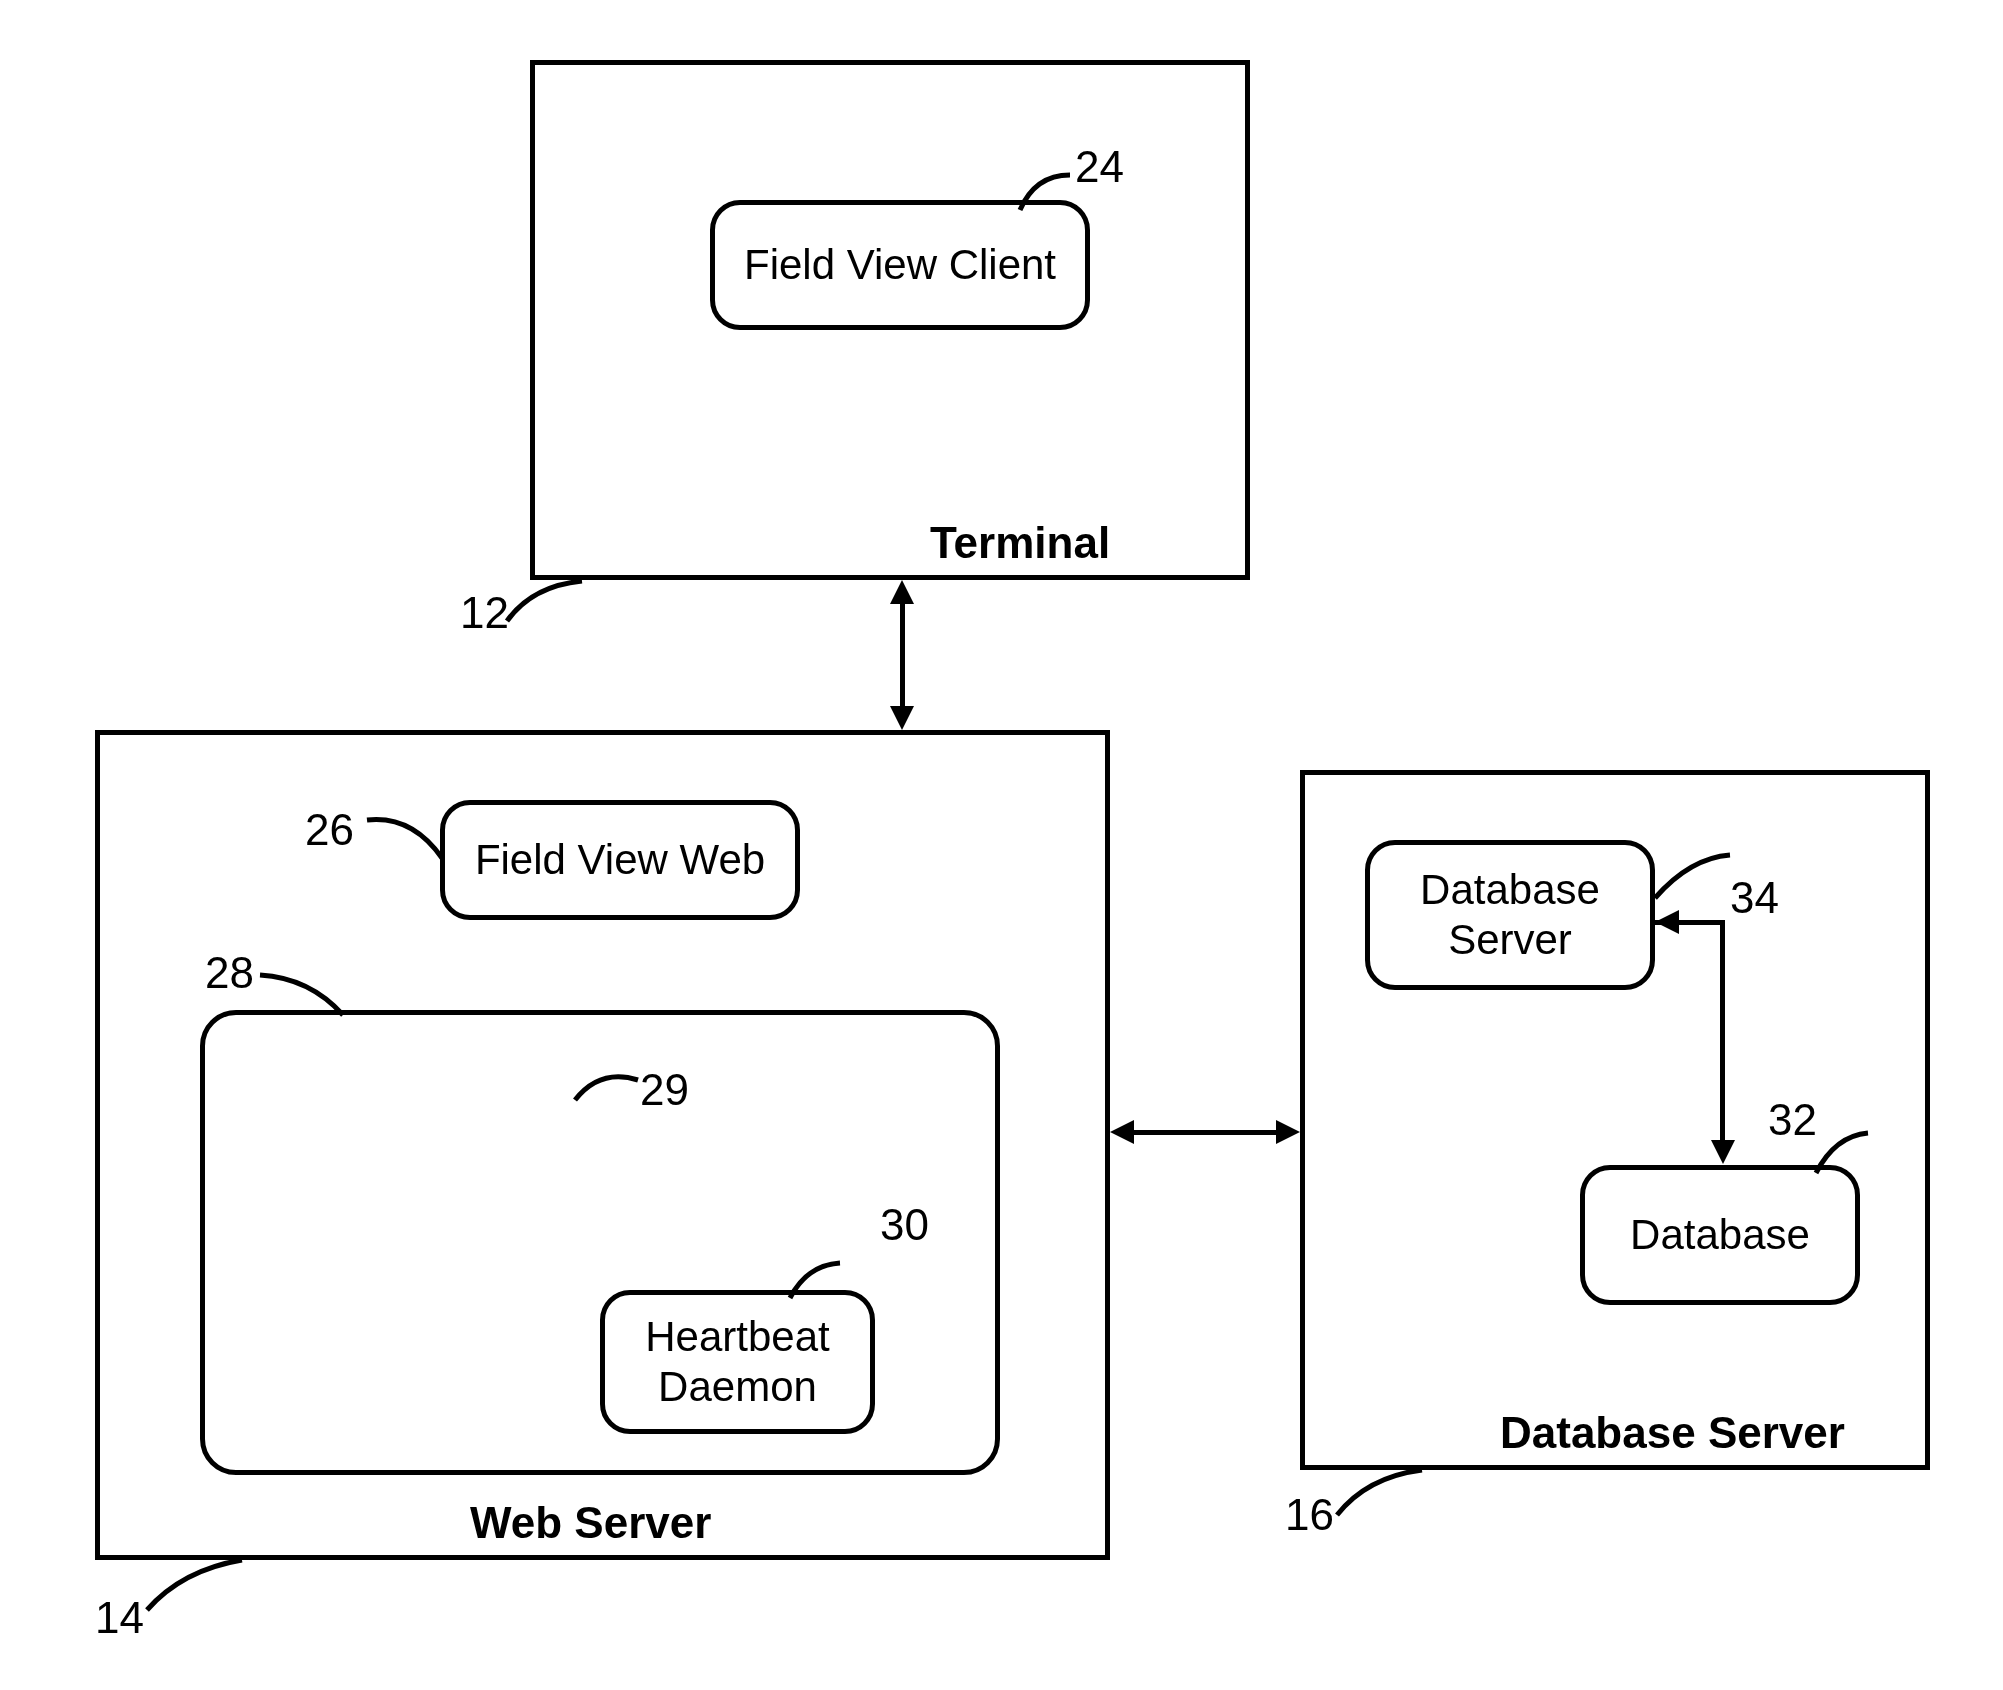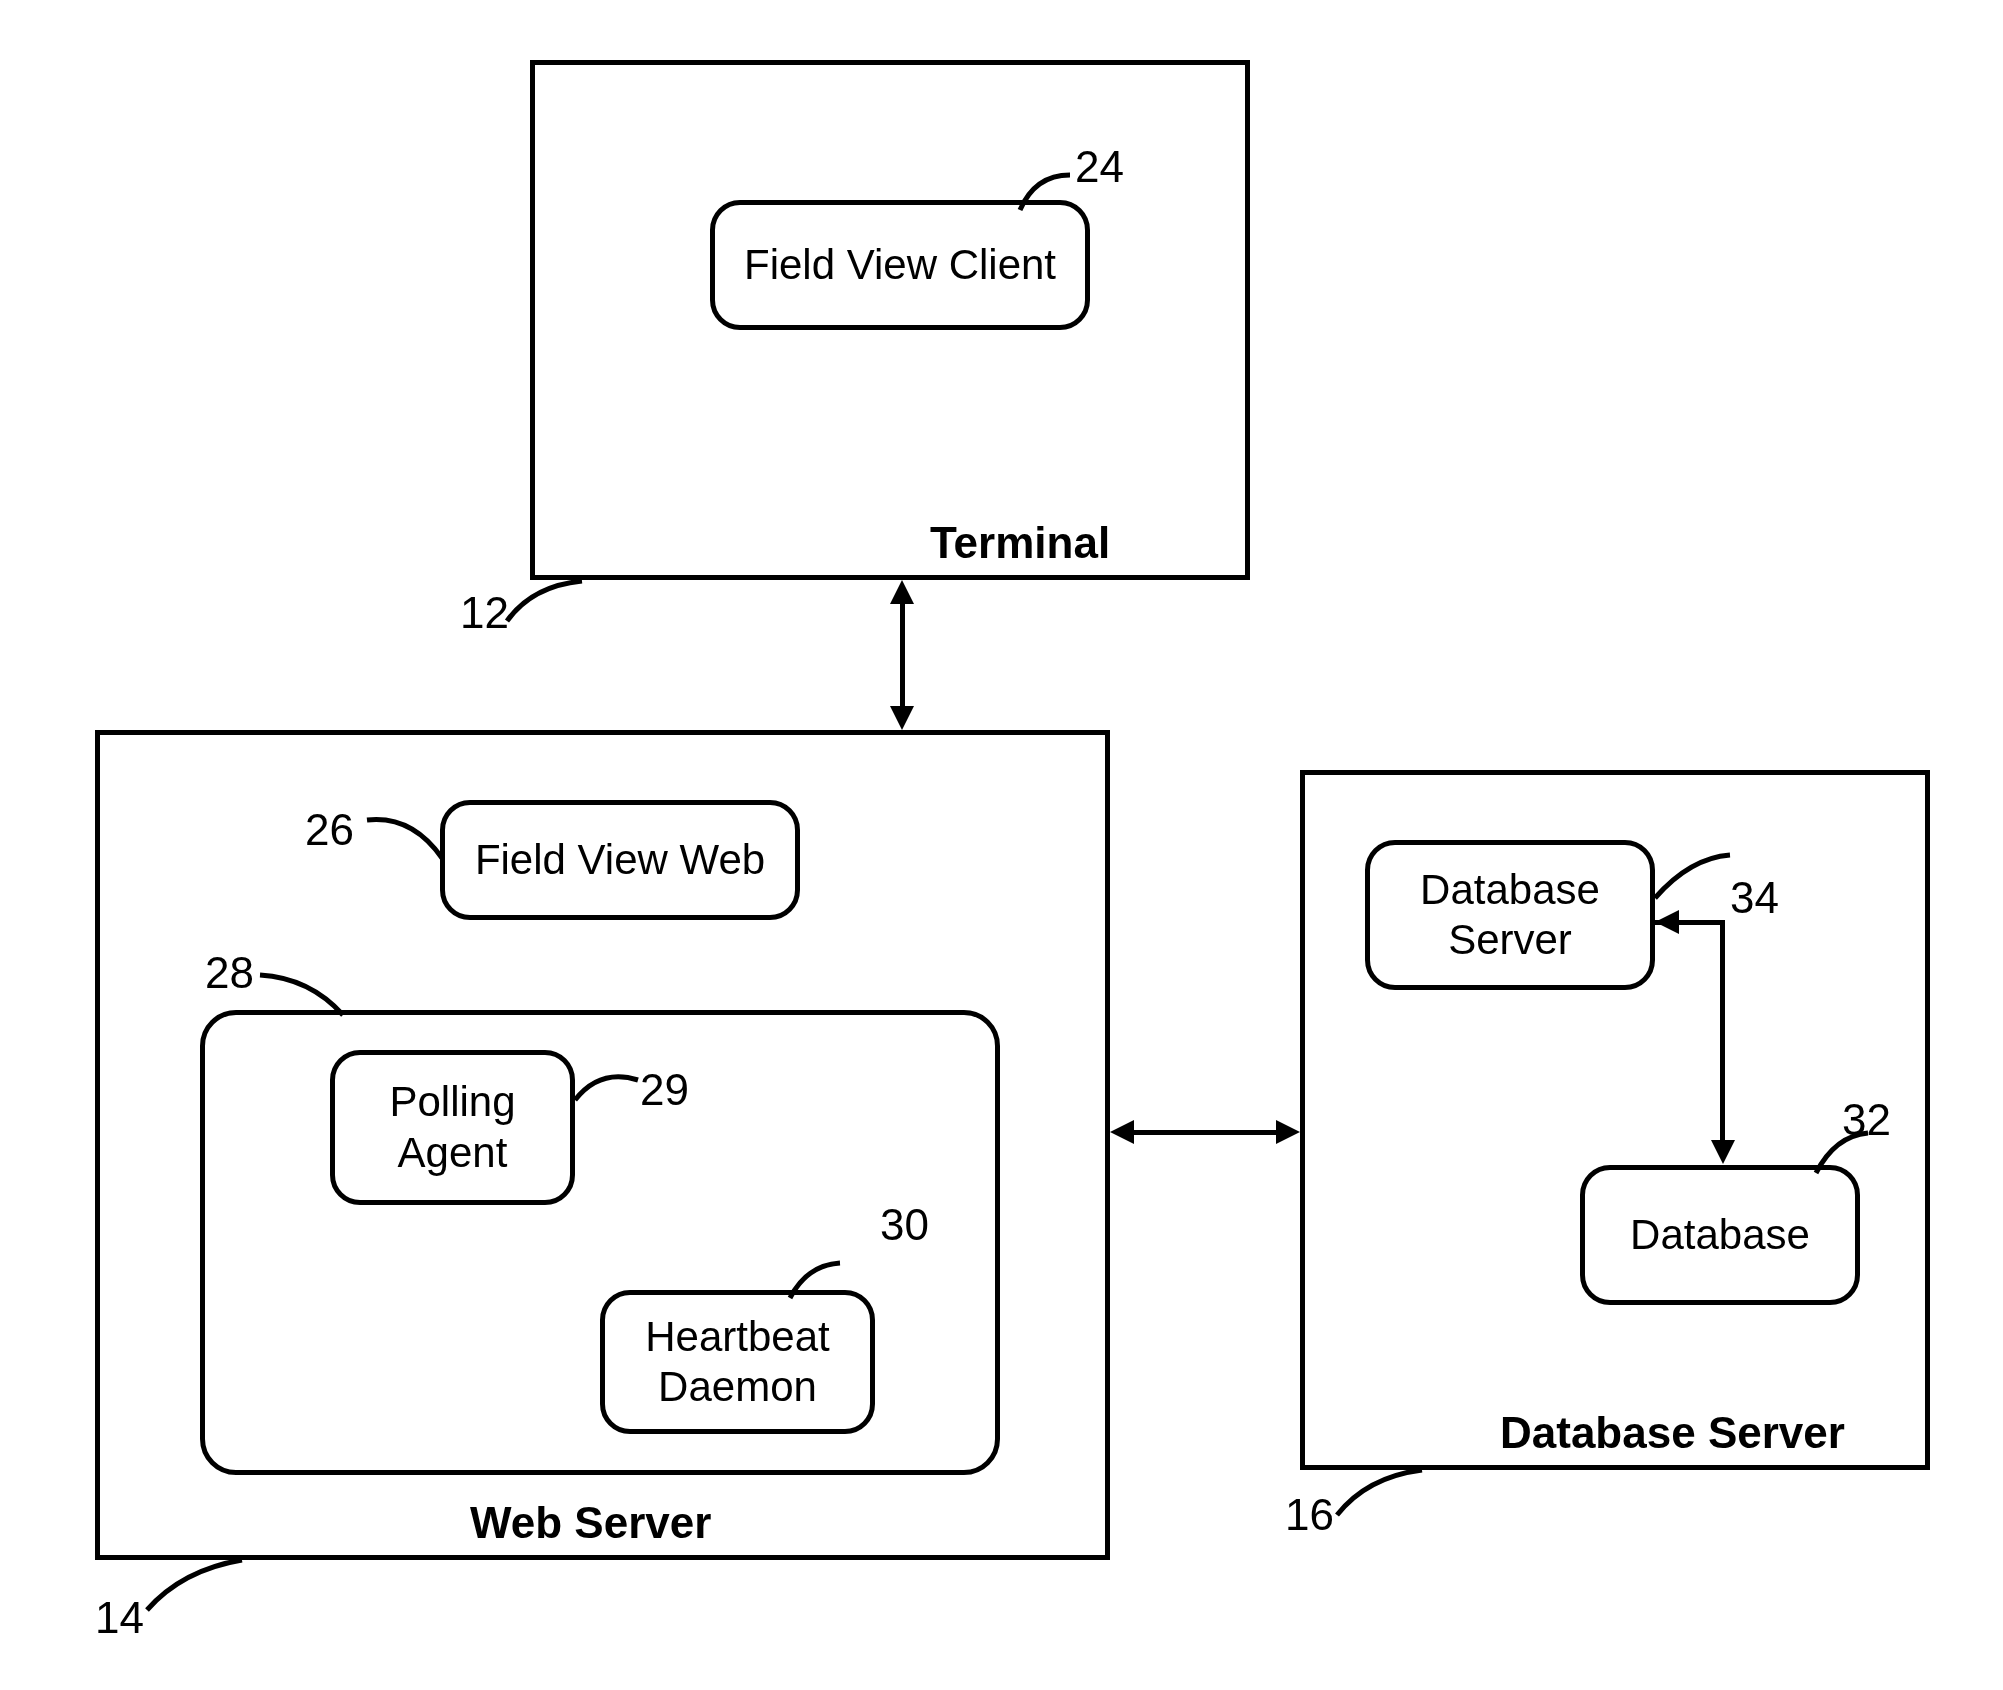--- a/index.html
+++ b/index.html
@@ -126,24 +126,20 @@
   <svg class="leader" style="left:362px; top:810px; width:85px; height:55px;">
     <path d="M5 10 Q50 5 80 48" stroke="#000" stroke-width="5" fill="none"></path>
   </svg>
 
   <div class="rcontainer" style="left:200px; top:1010px; width:800px; height:465px;"></div>
   <div class="refnum" style="left:205px; top:948px;">28</div>
   <svg class="leader" style="left:255px; top:970px; width:95px; height:55px;">
     <path d="M5 5 Q55 8 88 45" stroke="#000" stroke-width="5" fill="none"></path>
   </svg>
 
-  <div class="rbox" style="left:330px; top:1050px; width:245px; height:155px;">
-    <span style="white-space:pre-line;">Polling
-Agent</span>
-  </div>
   <div class="refnum" style="left:640px; top:1065px;">29</div>
   <svg class="leader" style="left:570px; top:1060px; width:75px; height:50px;">
     <path d="M5 40 Q30 8 68 20" stroke="#000" stroke-width="5" fill="none"></path>
   </svg>
 
   <div class="rbox" style="left:600px; top:1290px; width:275px; height:144px;">
     <span style="white-space:pre-line;">Heartbeat
 Daemon</span>
   </div>
   <div class="refnum" style="left:840px; top:1200px;margin-left:40px;">30</div>
@@ -164,21 +160,21 @@
 Server</span>
   </div>
   <div class="refnum" style="left:1730px; top:825px;margin-top:48px;">34</div>
   <svg class="leader" style="left:1650px; top:850px; width:85px; height:55px;">
     <path d="M80 5 Q40 8 5 48" stroke="#000" stroke-width="5" fill="none"></path>
   </svg>
 
   <div class="rbox" style="left:1580px; top:1165px; width:280px; height:140px;">
     <span>Database</span>
   </div>
-  <div class="refnum" style="left:1842px; top:1095px;">32</div>
+  <div class="refnum" style="left:1768px; top:1095px;">32</div>
   <svg class="leader" style="left:1810px; top:1128px; width:70px; height:50px;">
     <path d="M58 5 Q25 8 6 45" stroke="#000" stroke-width="5" fill="none"></path>
   </svg>
 
   <div class="refnum" style="left:1285px; top:1490px;">16</div>
   <svg class="leader" style="left:1332px; top:1465px; width:100px; height:58px;">
     <path d="M90 5 Q35 12 5 50" stroke="#000" stroke-width="5" fill="none"></path>
   </svg>
 
   <div class="arrow-line-v" style="left:900px; top:595px; height:120px;"></div>

